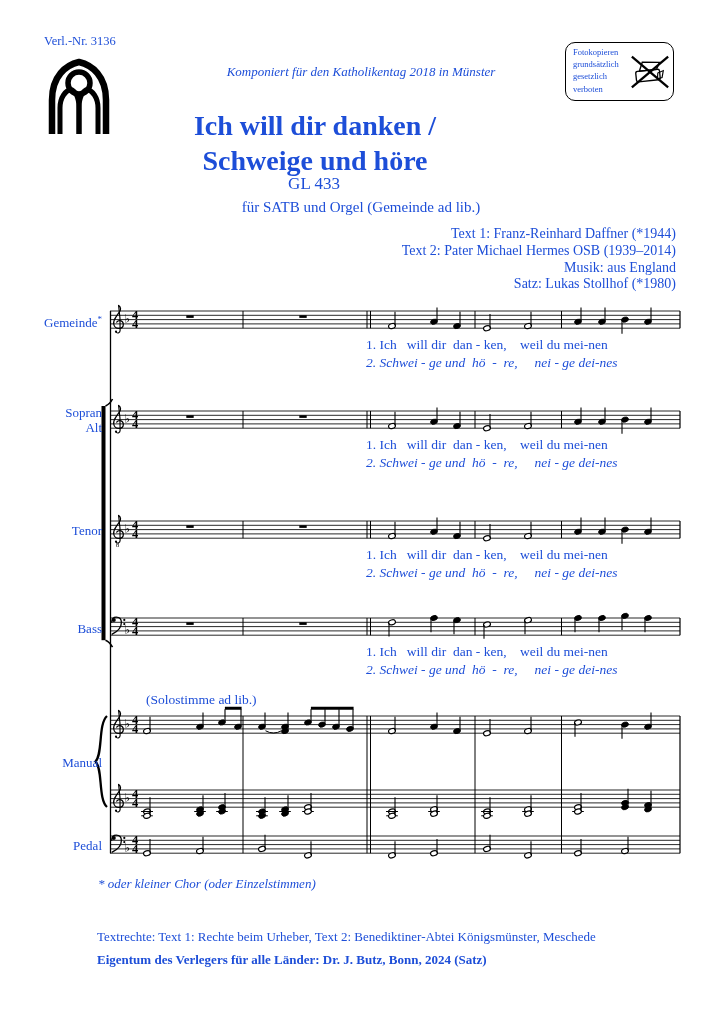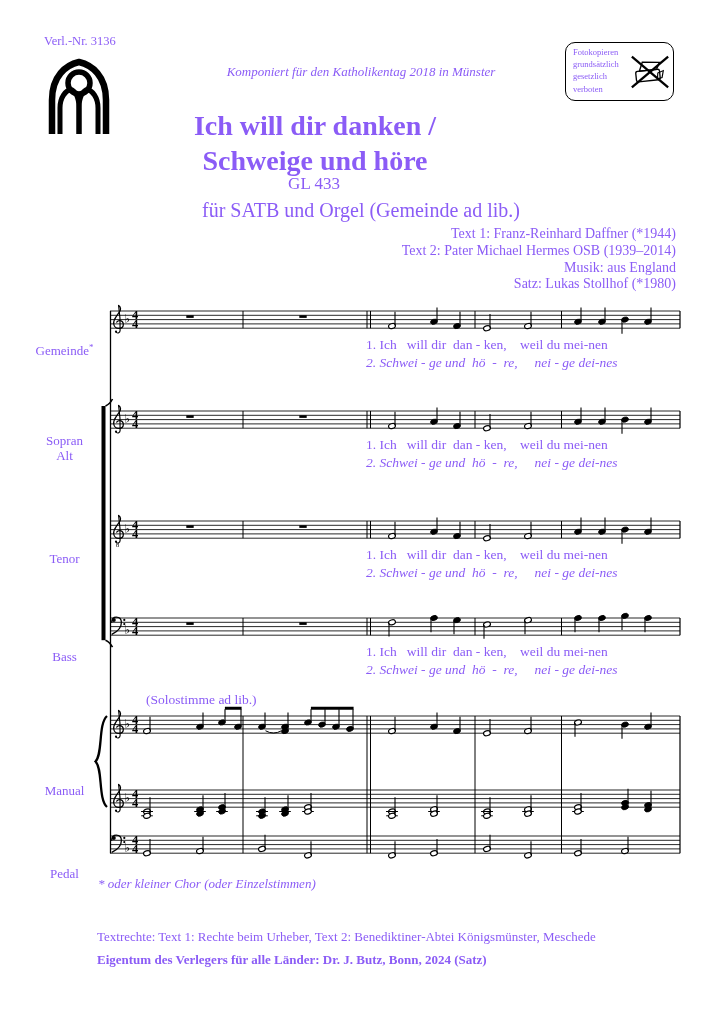--- a/index.html
+++ b/index.html
@@ -1,29 +1,29 @@
 <!DOCTYPE html>
 <html><head>
 <meta charset="utf-8">
 <style>
   html,body{margin:0;padding:0;background:#888;}
   .page{position:relative;width:722px;height:1024px;background:#ffffff;margin:0 auto;
-        font-family:"Liberation Serif",serif;color:#8b5cf6;overflow:hidden;}
+        font-family:"Liberation Serif",serif;color:#1d4ed8;overflow:hidden;}
   .abs{position:absolute;}
   .verl{left:44px;top:34px;font-size:12.5px;}
   .logo{left:46px;top:56px;}
   .notice{left:565px;top:42px;width:107px;height:57px;border:1.6px solid #000;border-radius:10px;}
   .notice-text{position:absolute;left:7px;top:3px;font-size:8.5px;line-height:12.2px;}
   .notice-icon{position:absolute;right:2px;top:11px;}
   .dedication{left:0;top:64px;width:722px;text-align:center;font-size:13px;font-style:italic;}
   .title{left:0;top:108px;width:630px;text-align:center;font-size:28px;font-weight:bold;line-height:35px;}
   .glnum{left:0;top:174px;width:628px;text-align:center;font-size:17px;}
-  .scoring{left:0;top:199px;width:722px;text-align:center;font-size:20px;}
+  .scoring{left:0;top:199px;width:722px;text-align:center;font-size:15px;}
   .credits{right:46px;top:226px;text-align:right;font-size:14px;line-height:16.8px;}
-  .staff-label{font-size:13px;text-align:center;width:75px;line-height:15px;margin-top:28px;}
+  .staff-label{font-size:13px;text-align:right;width:75px;line-height:15px;}
   .staff-label sup{font-size:9px;}
   .lyr{font-size:13.5px;white-space:pre;}
   .lyr.it{font-style:italic;}
   .anno{font-size:13.5px;}
   .footnote{left:98px;top:876px;font-size:13px;font-style:italic;}
   .footer1{left:97px;top:929px;font-size:13px;}
   .footer2{left:97px;top:952px;font-size:13px;font-weight:bold;}
   svg{display:block;}
   #score{left:0;top:0;width:722px;height:1024px;}
 </style>

